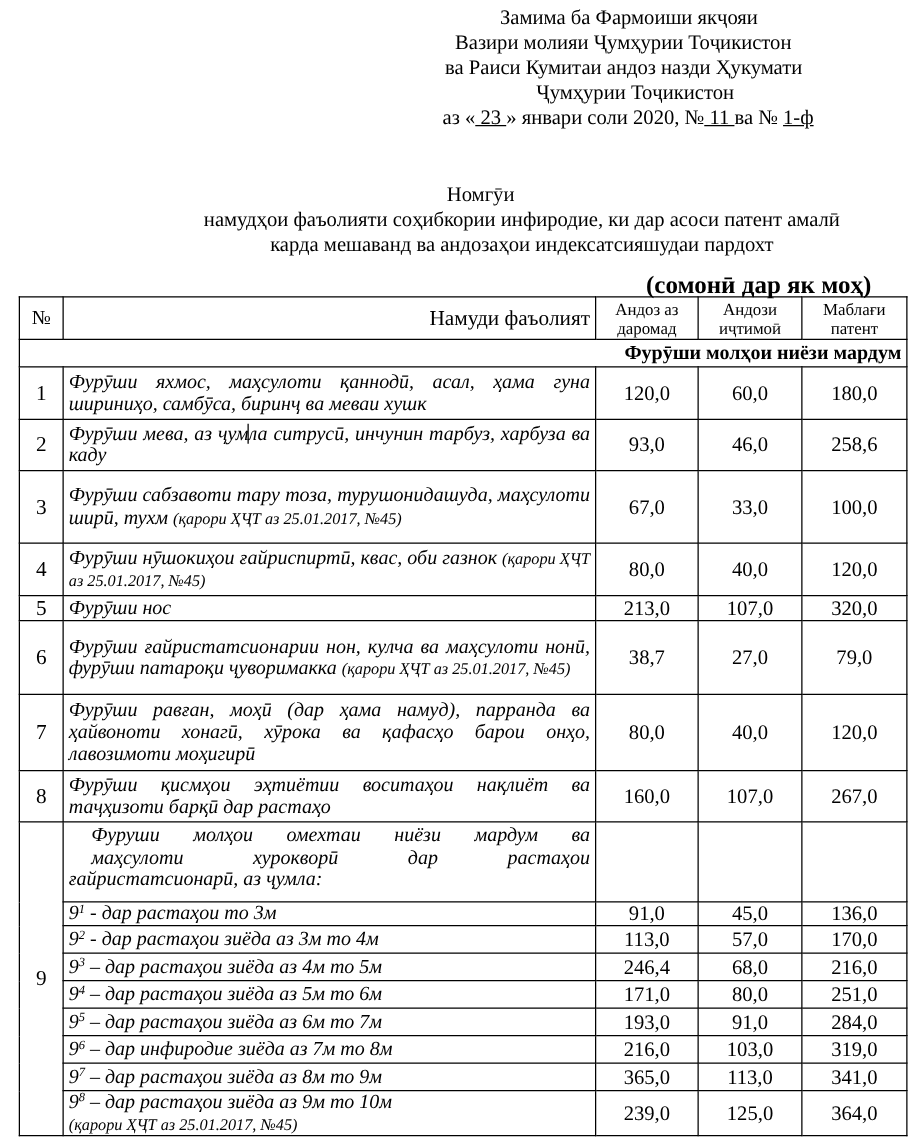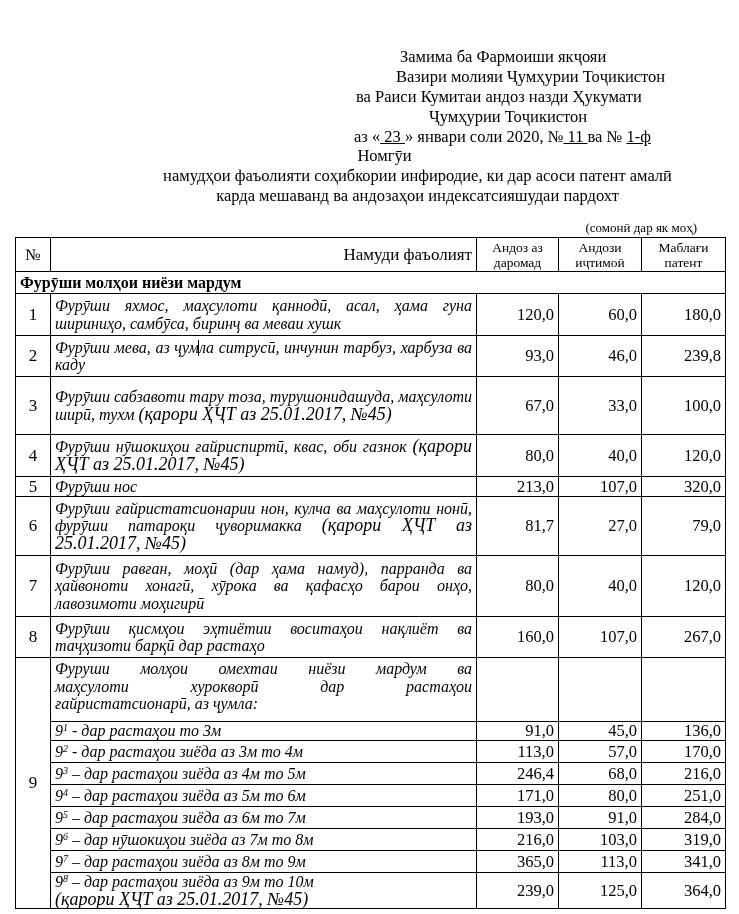--- a/index.html
+++ b/index.html
@@ -3,55 +3,54 @@
 <meta charset="utf-8">
 <style>
   html, body { margin: 0; padding: 0; background: #ffffff; }
   body {
     width: 739px; height: 914px; position: relative; overflow: hidden;
     font-family: "Liberation Serif", "DejaVu Serif", serif; color: #000;
   }
   .hdr-line {
     position: absolute; font-size: 16.5px; line-height: 20px; white-space: nowrap;
     text-align: center;
-    margin-top: 43px;
   }
   .u { text-decoration: underline; }
   .title {
     position: absolute; left: 0; width: 739px; text-align: center;
     font-size: 16.5px; line-height: 20px; white-space: nowrap;
   }
   .unit {
-    position: absolute; right: 42px; top: 218px; font-size: 13px; line-height: 20px;
+    position: absolute; right: 42px; top: 218px; font-size: 20px; line-height: 20px; font-weight: bold;
   }
   table {
     position: absolute; left: 15px; top: 237px; border-collapse: collapse;
     table-layout: fixed; width: 710px;
   }
   td, th {
     border: 1px solid #000; padding: 0 4px; vertical-align: middle;
     font-size: 16px; line-height: 17.5px; font-weight: normal;
   }
   th.num-h { font-size: 16px; text-align: center; }
   th.act-h { font-size: 17px; text-align: right; }
   th.small-h { font-size: 13.5px; line-height: 15px; text-align: center; padding: 1px 2px; }
-  .section td { text-align: left; font-weight: bold; font-size: 16px; height: 21px; }
+  .section td { text-align: right; font-weight: bold; font-size: 16px; height: 21px; }
   td.n { text-align: center; font-size: 17px; }
   td.act { text-align: justify; text-align-last: left; font-style: italic; }
-  td.v { text-align: right; font-size: 16.5px; }
-  .note { font-size: 18px; }
-  .justify-full { text-align: justify; text-align-last: justify; }
+  td.v { text-align: center; font-size: 16.5px; }
+  .note { font-size: 13px; }
+  .justify-full { text-align: justify; text-align-last: justify; margin-left: 18px; }
   sup { font-size: 10px; line-height: 0; vertical-align: 5px; }
   .cursor { display: inline-block; width: 1px; height: 16px; background: #000; vertical-align: -3px; margin: 0 -0.5px; }
 </style>
 </head>
 <body>
 
 <div class="hdr-line" style="left:400px; top:4px;">Замима ба Фармоиши якҷояи</div>
-<div class="hdr-line" style="left:396px; top:24px;">Вазири молияи Ҷумҳурии Тоҷикистон</div>
+<div class="hdr-line" style="left:364px; top:24px;">Вазири молияи Ҷумҳурии Тоҷикистон</div>
 <div class="hdr-line" style="left:356px; top:44px;text-align:right;">ва Раиси Кумитаи андоз назди Ҳукумати</div>
 <div class="hdr-line" style="left:429px; top:64px;">Ҷумҳурии Тоҷикистон</div>
 <div class="hdr-line" style="left:354px; top:84px;text-align:right;"><span>аз «</span><span class="u"> 23 </span><span>» январи соли 2020, №</span><span class="u"> 11 </span><span>ва № </span><span class="u">1-ф</span></div>
 
 <div class="title" style="top:146px; left:15px;">Номгӯи</div>
 <div class="title" style="top:166px; left:48px;">намудҳои фаъолияти соҳибкории инфиродие, ки дар асоси патент амалӣ</div>
 <div class="title" style="top:186px; left:48px;">карда мешаванд ва андозаҳои индексатсияшудаи пардохт</div>
 
 <div class="unit">(сомонӣ дар як моҳ)</div>
 
@@ -81,21 +80,21 @@
     <td class="v">120,0</td>
     <td class="v">60,0</td>
     <td class="v">180,0</td>
   </tr>
 
   <tr style="height:41px">
     <td class="n">2</td>
     <td class="act"><span>Фурӯши мева, аз ҷум</span><span class="cursor"></span><span>ла ситрусӣ, инчунин тарбуз, харбуза ва каду</span></td>
     <td class="v">93,0</td>
     <td class="v">46,0</td>
-    <td class="v">239,8</td>
+    <td class="v">258,6</td>
   </tr>
 
   <tr style="height:58px">
     <td class="n">3</td>
     <td class="act"><span>Фурӯши сабзавоти тару тоза, турушонидашуда, маҳсулоти ширӣ, тухм </span><span class="note">(қарори ҲҶТ аз 25.01.2017, №45)</span></td>
     <td class="v">67,0</td>
     <td class="v">33,0</td>
     <td class="v">100,0</td>
   </tr>
 
@@ -111,21 +110,21 @@
     <td class="n">5</td>
     <td class="act"><span>Фурӯши нос</span></td>
     <td class="v">213,0</td>
     <td class="v">107,0</td>
     <td class="v">320,0</td>
   </tr>
 
   <tr style="height:59px">
     <td class="n">6</td>
     <td class="act"><span>Фурӯши ғайристатсионарии нон, кулча ва маҳсулоти нонӣ, фурӯши патароқи ҷуворимакка </span><span class="note">(қарори ҲҶТ аз 25.01.2017, №45)</span></td>
-    <td class="v">81,7</td>
+    <td class="v">38,7</td>
     <td class="v">27,0</td>
     <td class="v">79,0</td>
   </tr>
 
   <tr style="height:61px">
     <td class="n">7</td>
     <td class="act"><span>Фурӯши равған, моҳӣ (дар ҳама намуд), парранда ва ҳайвоноти хонагӣ, хӯрока ва қафасҳо барои онҳо, лавозимоти моҳигирӣ</span></td>
     <td class="v">80,0</td>
     <td class="v">40,0</td>
     <td class="v">120,0</td>
@@ -175,21 +174,21 @@
     <td class="v">80,0</td>
     <td class="v">251,0</td>
   </tr>
   <tr style="height:22px">
     <td class="act"><span>9</span><sup>5</sup><span> – дар растаҳои зиёда аз 6м то 7м</span></td>
     <td class="v">193,0</td>
     <td class="v">91,0</td>
     <td class="v">284,0</td>
   </tr>
   <tr style="height:22px">
-    <td class="act"><span>9</span><sup>6</sup><span> – дар нӯшокиҳои зиёда аз 7м то 8м</span></td>
+    <td class="act"><span>9</span><sup>6</sup><span> – дар инфиродие зиёда аз 7м то 8м</span></td>
     <td class="v">216,0</td>
     <td class="v">103,0</td>
     <td class="v">319,0</td>
   </tr>
   <tr style="height:22px">
     <td class="act"><span>9</span><sup>7</sup><span> – дар растаҳои зиёда аз 8м то 9м</span></td>
     <td class="v">365,0</td>
     <td class="v">113,0</td>
     <td class="v">341,0</td>
   </tr>

